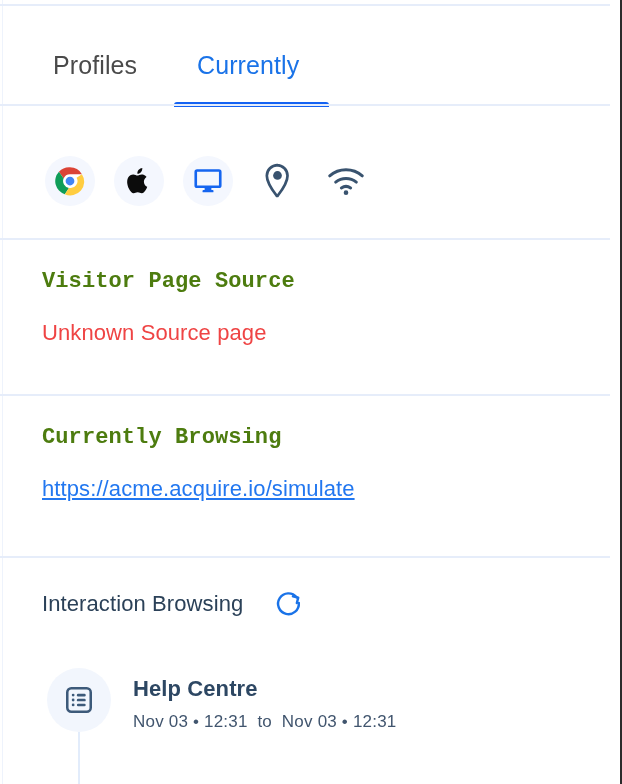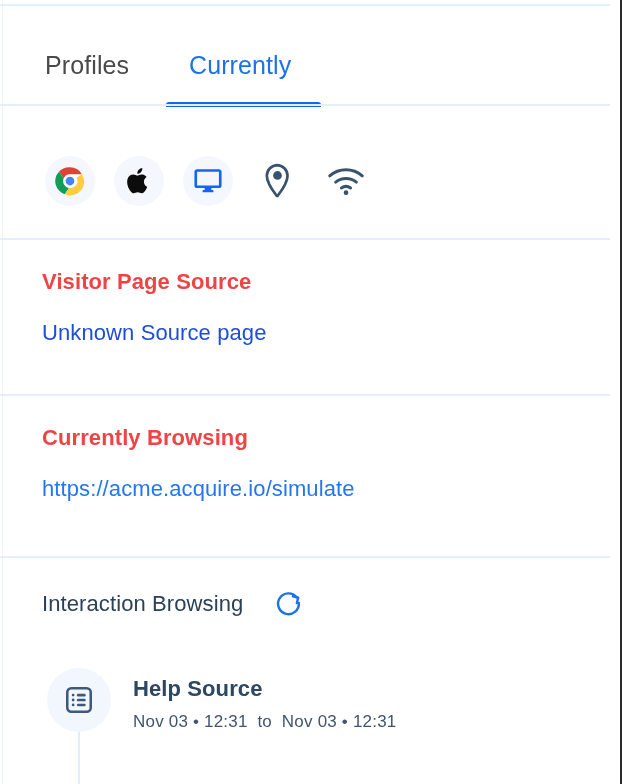--- a/index.html
+++ b/index.html
@@ -35,21 +35,21 @@
     left: 2px;
     top: 0;
     width: 1px;
     height: 784px;
     background: #eef3fc;
   }
 
   
   #tabs {
     position: absolute;
-    left: 0;
+    left: 8px;
     top: 6px;
     width: 610px;
     height: 128px;
     padding-left: 41px;
   }
   .tab {
     position: absolute;
     top: 44px;
     font-size: 25px;
     line-height: 30px;
@@ -100,43 +100,44 @@
   
   .section {
     position: absolute;
     left: 0;
     width: 610px;
     padding-left: 42px;
   }
   .sec-title {
     font-size: 22px;
     font-weight: bold;
+    color: #4d7c0f;
+    letter-spacing: 0.1px;
+    line-height: 28px;
+    font-family: Liberation Mono, monospace;
+  }
+  .sec-value {
+    font-size: 22px;
     color: #ef4444;
-    letter-spacing: 0.1px;
-    line-height: 28px;
-  }
-  .sec-value {
-    font-size: 22px;
-    color: #1d4ed8;
     line-height: 28px;
     letter-spacing: 0.1px;
   }
   .sec-link {
     font-size: 22px;
     color: #2277f0;
     line-height: 28px;
     letter-spacing: 0.1px;
     text-decoration: none;
     cursor: pointer;
   }
 
   #sec-source      { top: 268px; }
   #sec-source .sec-value { margin-top: 23px; }
   #sec-browsing    { top: 424px; }
-  #sec-browsing .sec-link { display:inline-block; margin-top: 23px; }
+  #sec-browsing .sec-link { display:inline-block; margin-top: 23px; text-decoration: underline; }
 
   
   #timeline-header {
     position: absolute;
     left: 42px;
     top: 588px;
     display: flex;
     align-items: center;
   }
   #timeline-header .th-title {
@@ -314,20 +315,20 @@
             <circle cx="7.6" cy="12" r="1.05" fill="#3d5a7a"></circle>
             <circle cx="7.6" cy="15.7" r="1.05" fill="#3d5a7a"></circle>
             <rect x="10.4" y="7.4" width="6.6" height="1.9" rx="0.9" fill="#3d5a7a"></rect>
             <rect x="10.4" y="11.1" width="6.6" height="1.9" rx="0.9" fill="#3d5a7a"></rect>
             <rect x="10.4" y="14.8" width="6.6" height="1.9" rx="0.9" fill="#3d5a7a"></rect>
           </svg>
         </div>
         <div class="tl-connector"></div>
       </div>
       <div class="tl-body">
-        <div class="tl-title">Help Source</div>
+        <div class="tl-title">Help Centre</div>
         <div class="tl-time">Nov 03 • 12:31  to  Nov 03 • 12:31</div>
       </div>
     </div>
 
   </div>
 
 </div>
 
 </body></html>

